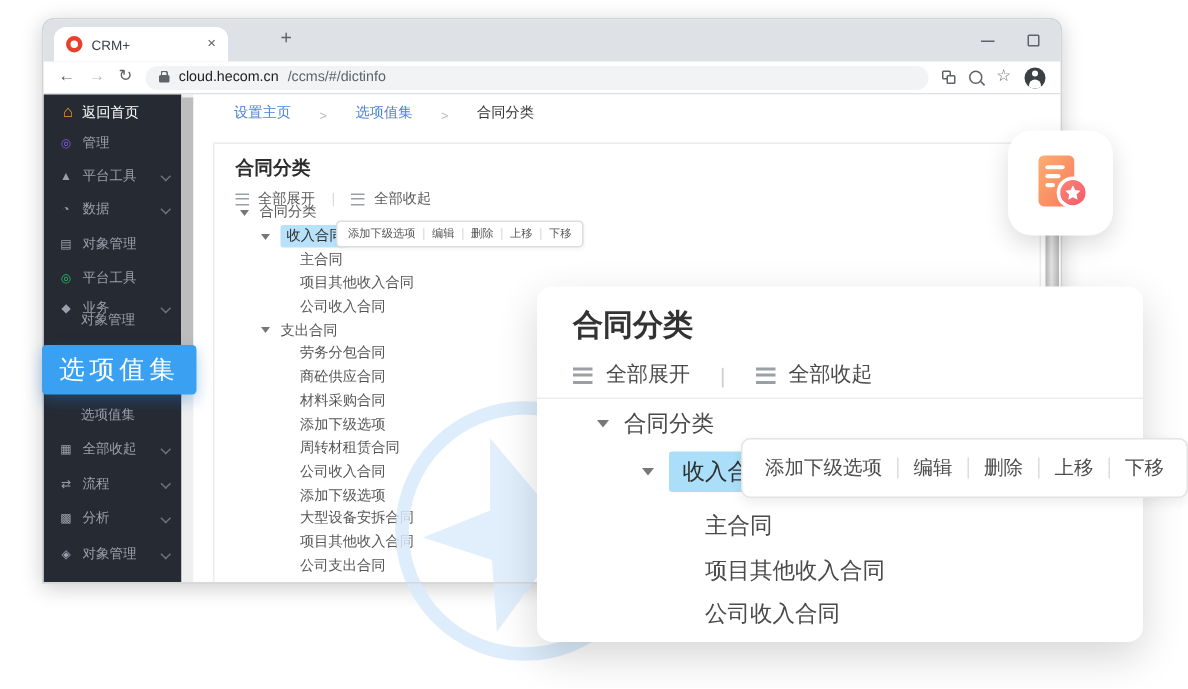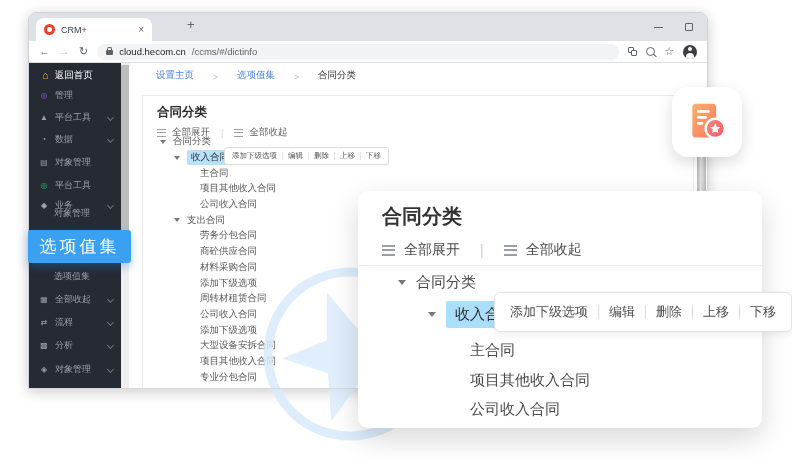--- a/index.html
+++ b/index.html
@@ -290,21 +290,21 @@
             <div class="trow r2">
                 <span>添加下级选项</span>
               </div>
             <div class="trow r2">
                 <span>大型设备安拆合同</span>
               </div>
             <div class="trow r2">
                 <span>项目其他收入合同</span>
               </div>
             <div class="trow r2">
-                <span>专业分包合同</span>
+                <span>公司支出合同</span>
               </div>
           </div>
         </div>
       </div>
     </div>
   </div>
 
   <svg class="watermark" viewBox="0 0 184 184">
     <circle cx="92" cy="92" r="82" fill="none" stroke="#d7eafc" stroke-width="9" opacity="0.85"></circle>
     <polygon points="92,26 108.5,71.3 156.7,73 118.6,102.7 132,149 92,122 52,149 65.4,102.7 27.3,73 75.5,71.3" fill="#d9ebfc" opacity="0.8" transform="rotate(-20 92 94)"></polygon>

